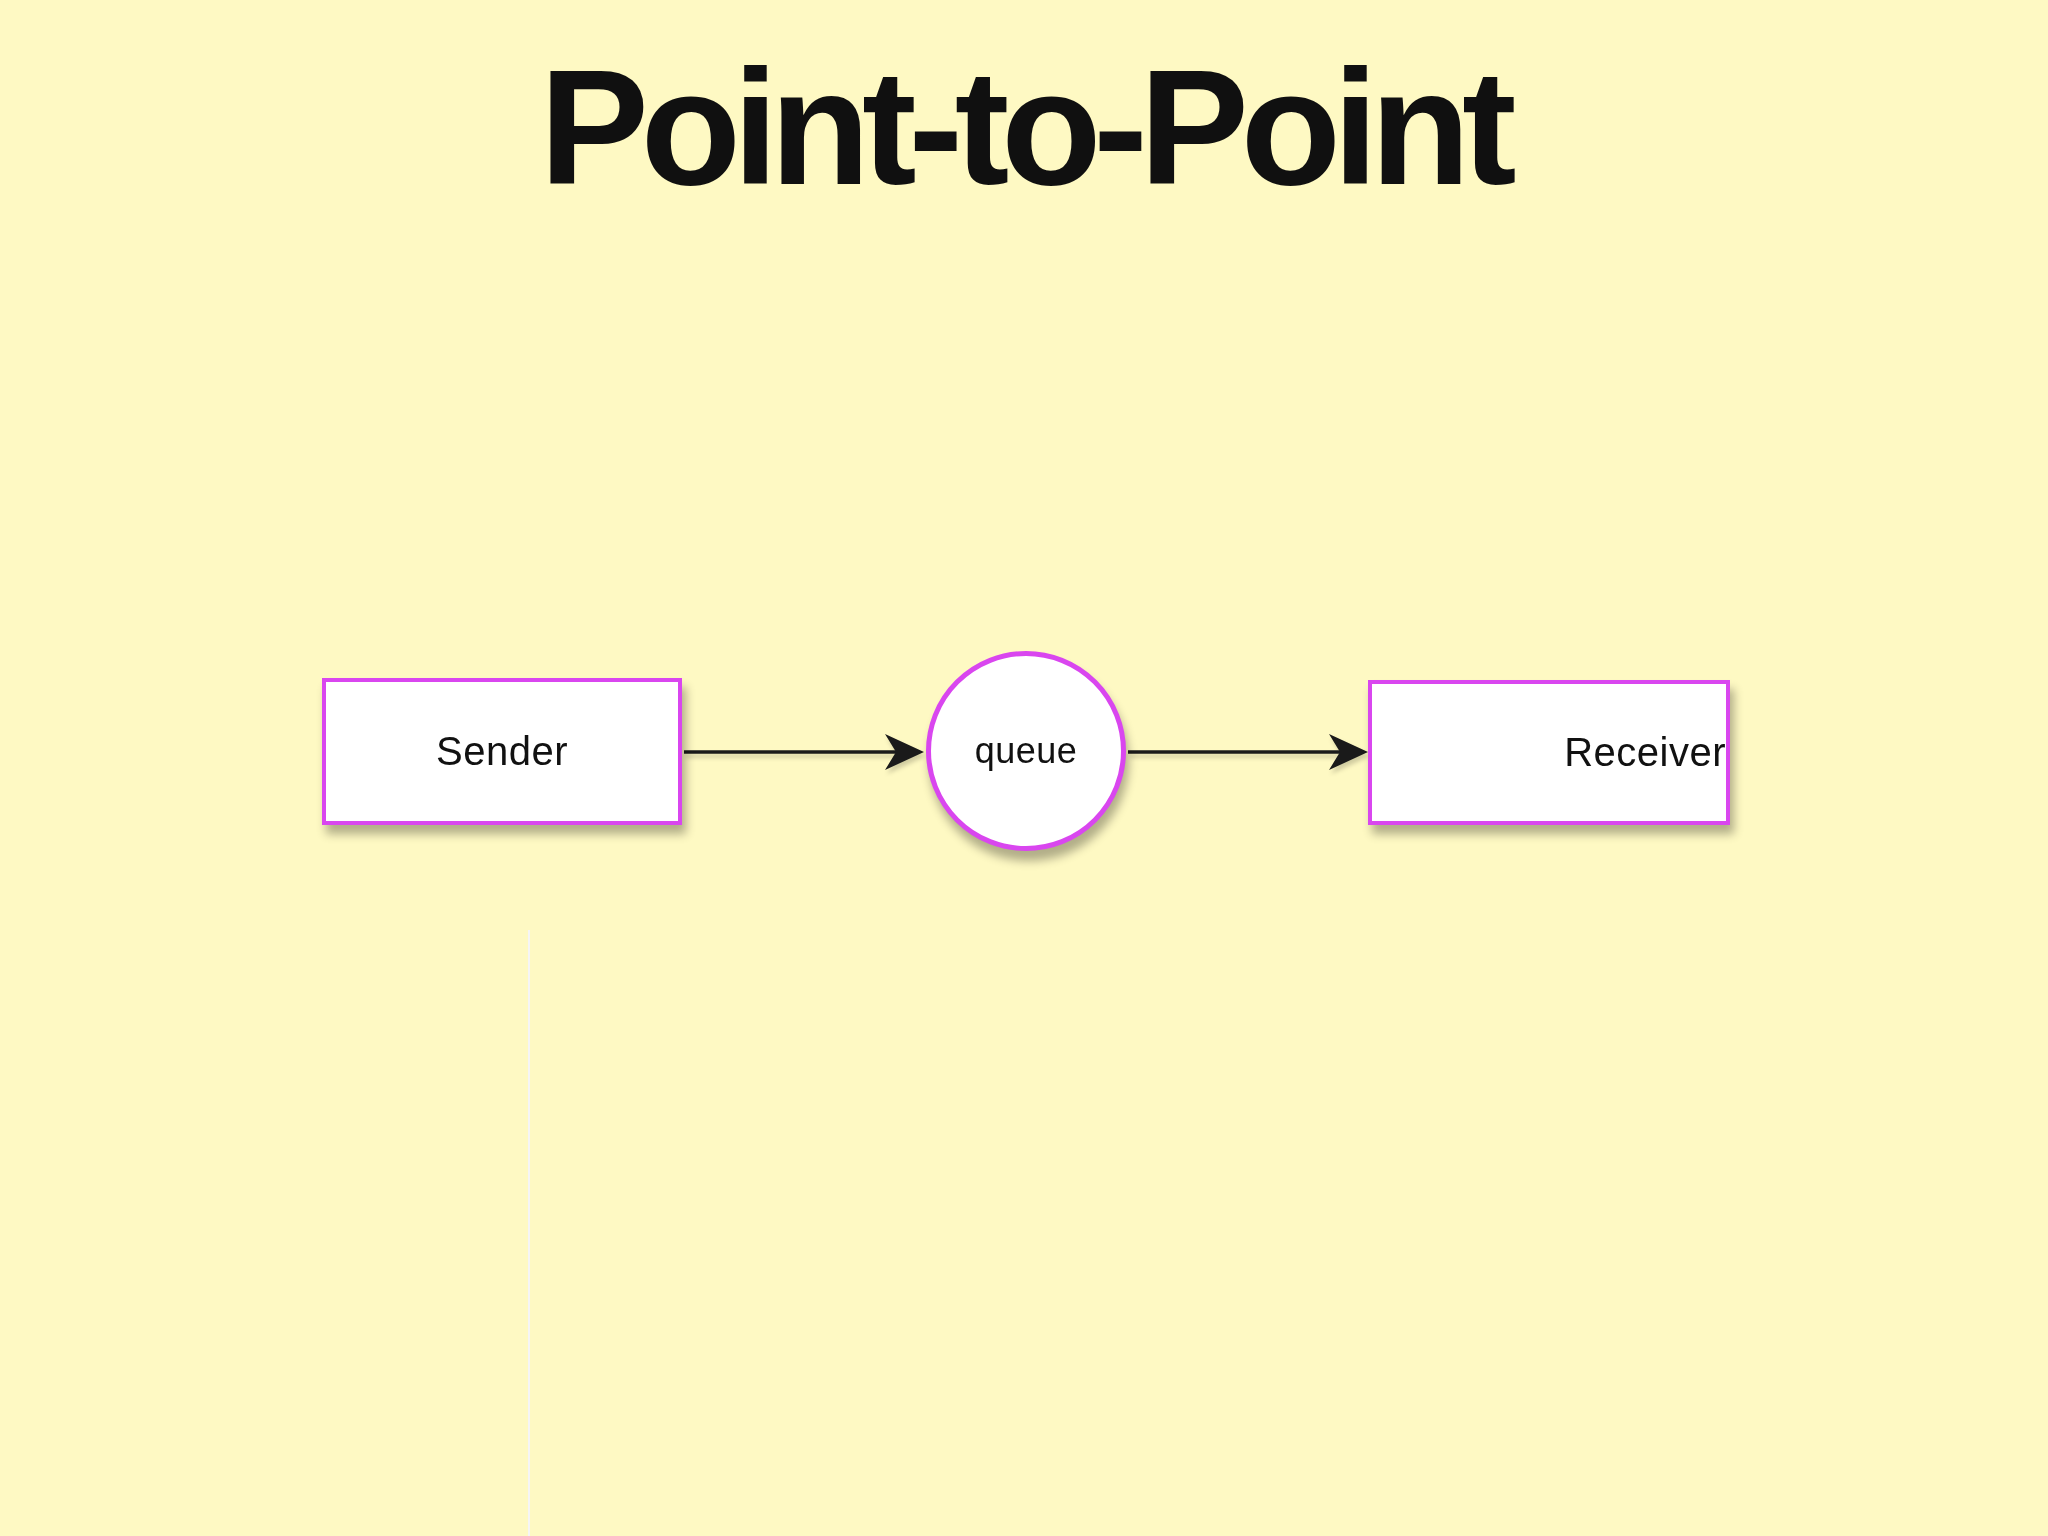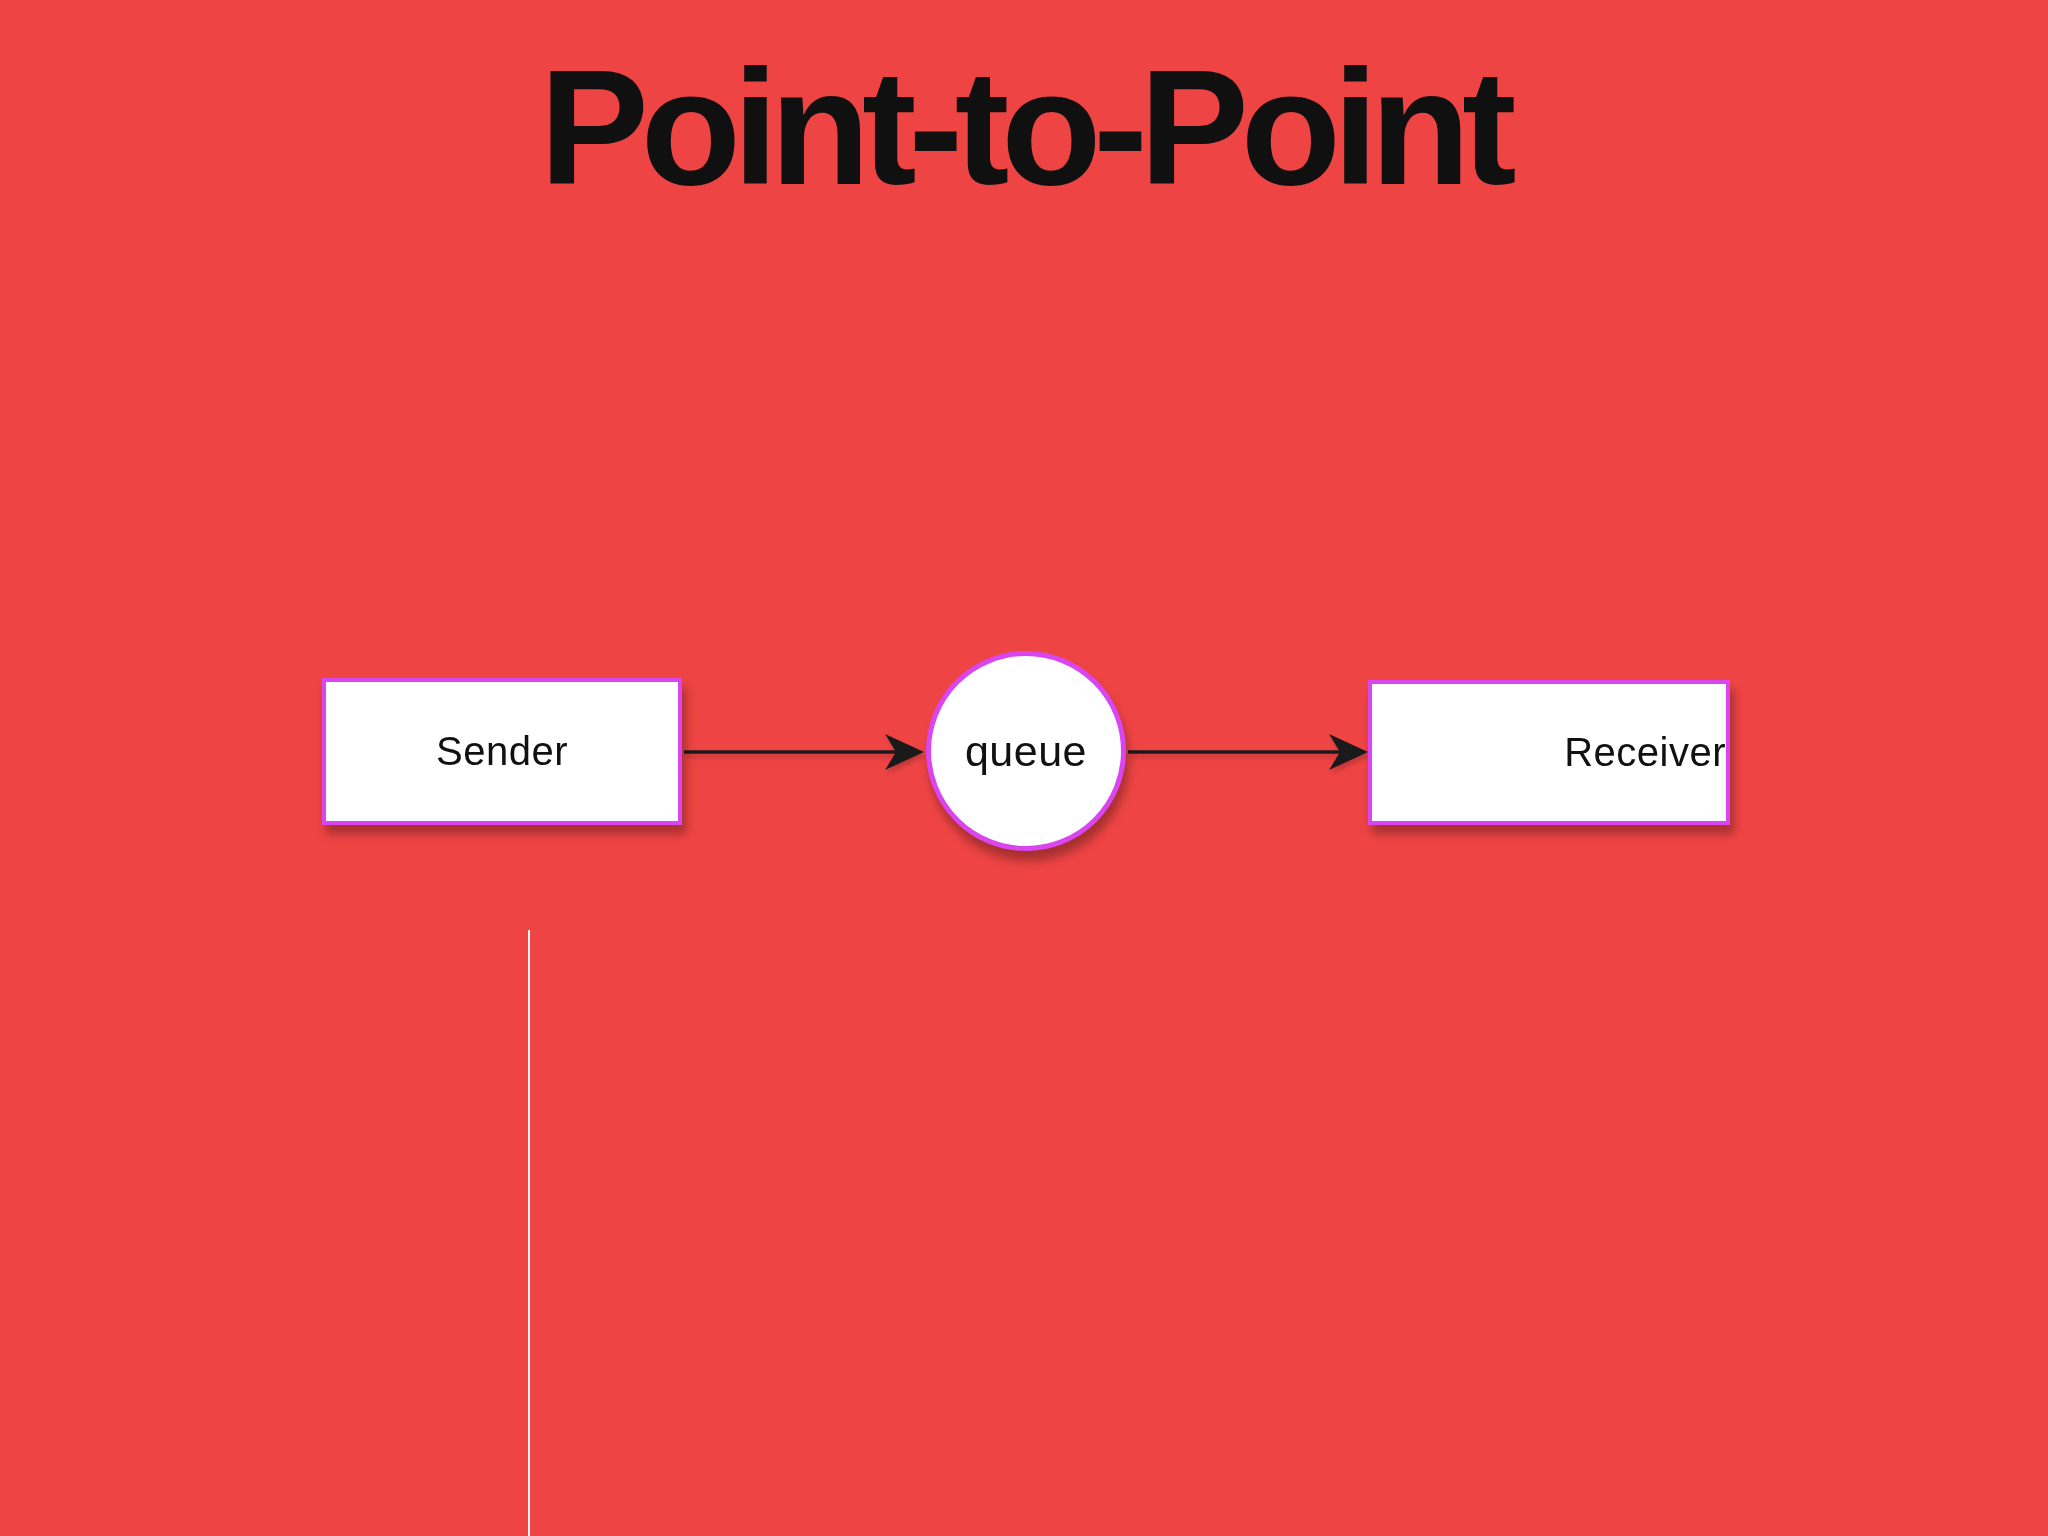--- a/index.html
+++ b/index.html
@@ -4,21 +4,21 @@
 <style>
   html, body {
     margin: 0;
     padding: 0;
     background: #ffffff;
   }
   #slide {
     position: relative;
     width: 2048px;
     height: 1536px;
-    background: #ef4444;
+    background: #fef9c3;
     overflow: hidden;
     font-family: "Liberation Sans", sans-serif;
   }
   
   .slide-title {
     position: absolute;
     top: 38px;
     left: 0;
     width: 100%;
     text-align: center;
@@ -54,21 +54,21 @@
   #node-queue {
     left: 926px;
     top: 651px;
     width: 200px;
     height: 200px;
     border-radius: 50%;
     border-width: 5px;
     box-shadow: 3px 10px 10px rgba(0,0,0,0.30);
   }
   #node-queue .node-label {
-    font-size: 43px;
+    font-size: 36px;
     text-align: right;
   }
   #node-receiver {
     left: 1368px;
     top: 680px;
     width: 362px;
     height: 145px;
     justify-content: flex-end;
   }
   

